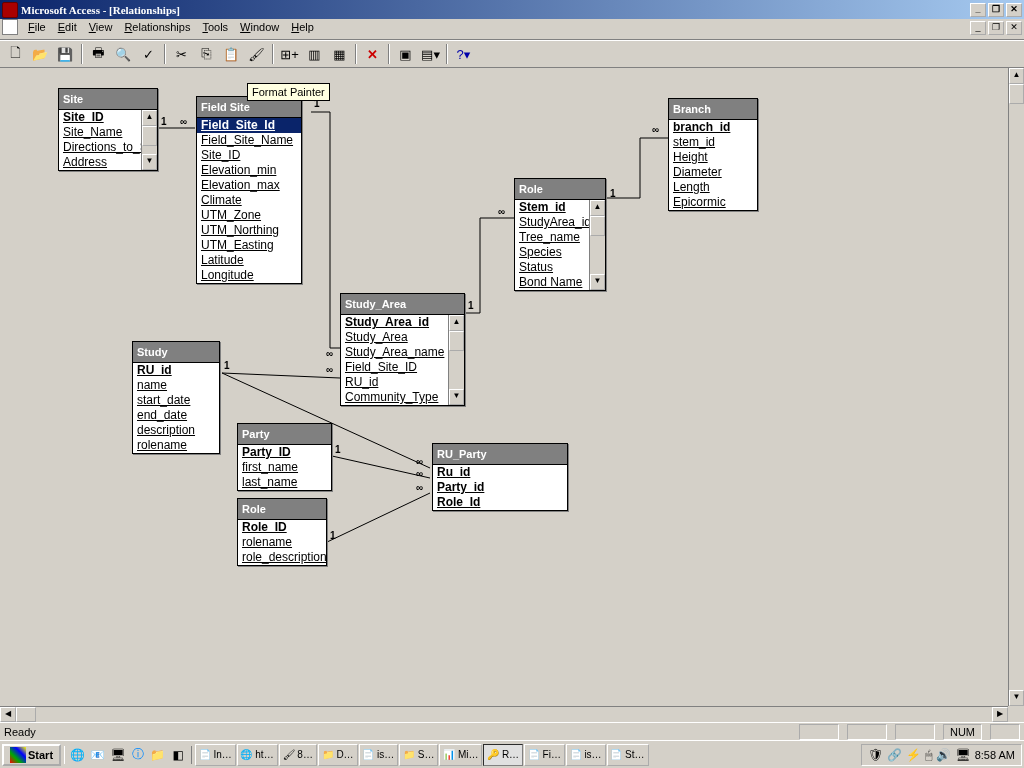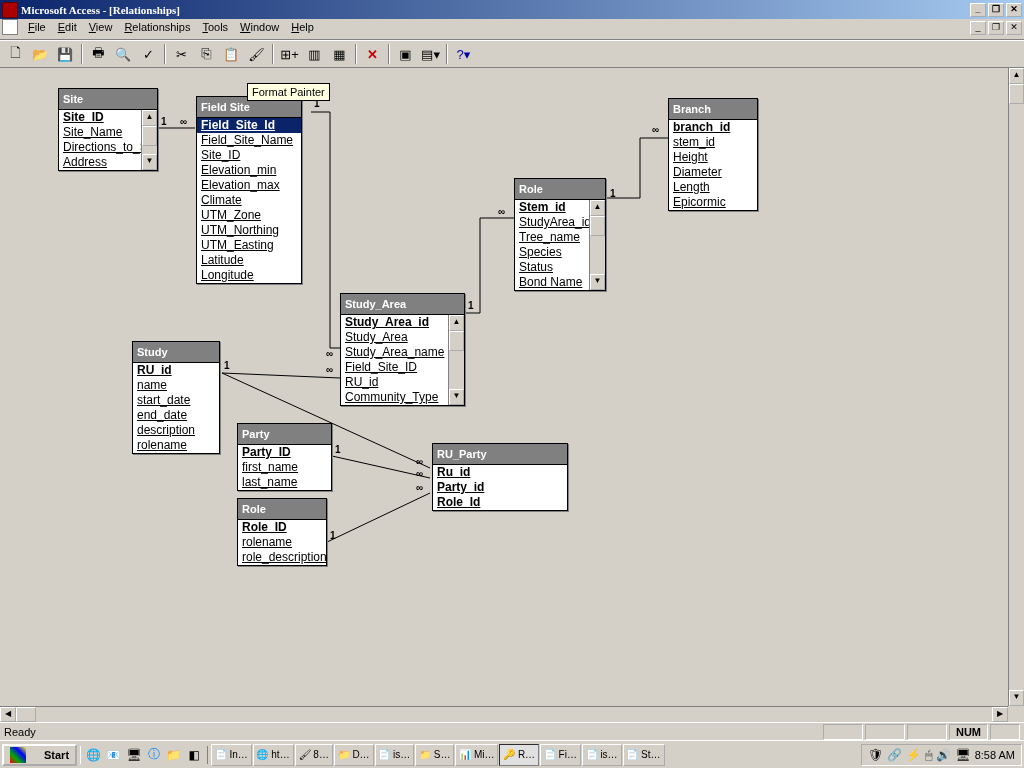--- a/index.html
+++ b/index.html
@@ -94,32 +94,32 @@
 .vscroll .track { flex:1; }
 .statusbar {
   height: 18px;
   background: #d4d0c8;
   border-top: 1px solid #fff;
   display: flex;
   align-items: center;
   padding: 0 4px;
   font-size: 11px;
 }
-.statusbar .cell { border:1px inset #fff; padding:0 6px; margin-left:2px; height:16px; line-height:14px;font-weight:bold; }
+.statusbar .cell { border:1px inset #fff; padding:0 6px; margin-left:8px; height:16px; line-height:14px; }
 .statusbar .flex { flex:1; }
 .taskbar {
   height: 28px;
   background: #d4d0c8;
   border-top: 1px solid #fff;
   display: flex;
   align-items: center;
   padding: 2px;
   gap: 1px;
 }
-.start-btn { height: 22px; padding: 0 6px; border: 2px outset #fff; font-weight: bold; display: flex; align-items: center; gap: 18px; font-size:11px; cursor:pointer; }
+.start-btn { height: 22px; padding: 0 6px; border: 2px outset #fff; font-weight: bold; display: flex; align-items: center; gap: 2px; font-size:11px; cursor:pointer; }
 .ql { display:flex; gap:2px; padding:0 4px; border-right:1px solid #808080; border-left:1px solid #fff; margin:0 2px; }
 .ql .qi { width:18px; height:18px; display:flex; align-items:center; justify-content:center; font-size:12px; cursor:pointer;}
 .task { height:22px; border:1px outset #fff; padding:0 3px; display:flex; align-items:center; gap:2px; font-size:10px; max-width:52px; overflow:hidden; white-space:nowrap; cursor:pointer;}
 .task.active { border:1px inset #808080; background:#e0e0e0;}
 .tray { margin-left:auto; border:1px inset #fff; padding:0 6px; height:22px; display:flex; align-items:center; gap:4px; font-size:11px;}
 .tray .ti { font-size:12px; }
 .hscroll-canvas { position:absolute; bottom:0; left:0; right:16px; height:16px; background:#d4d0c8; display:flex; border-top:1px solid #808080;}
 .hscroll-canvas .arr{ width:16px; border:1px outset #fff; text-align:center; font-size:8px; line-height:12px;}
 .hscroll-canvas .thumb{width:20px; border:1px outset #fff;}
 .hscroll-canvas .track{flex:1;}

